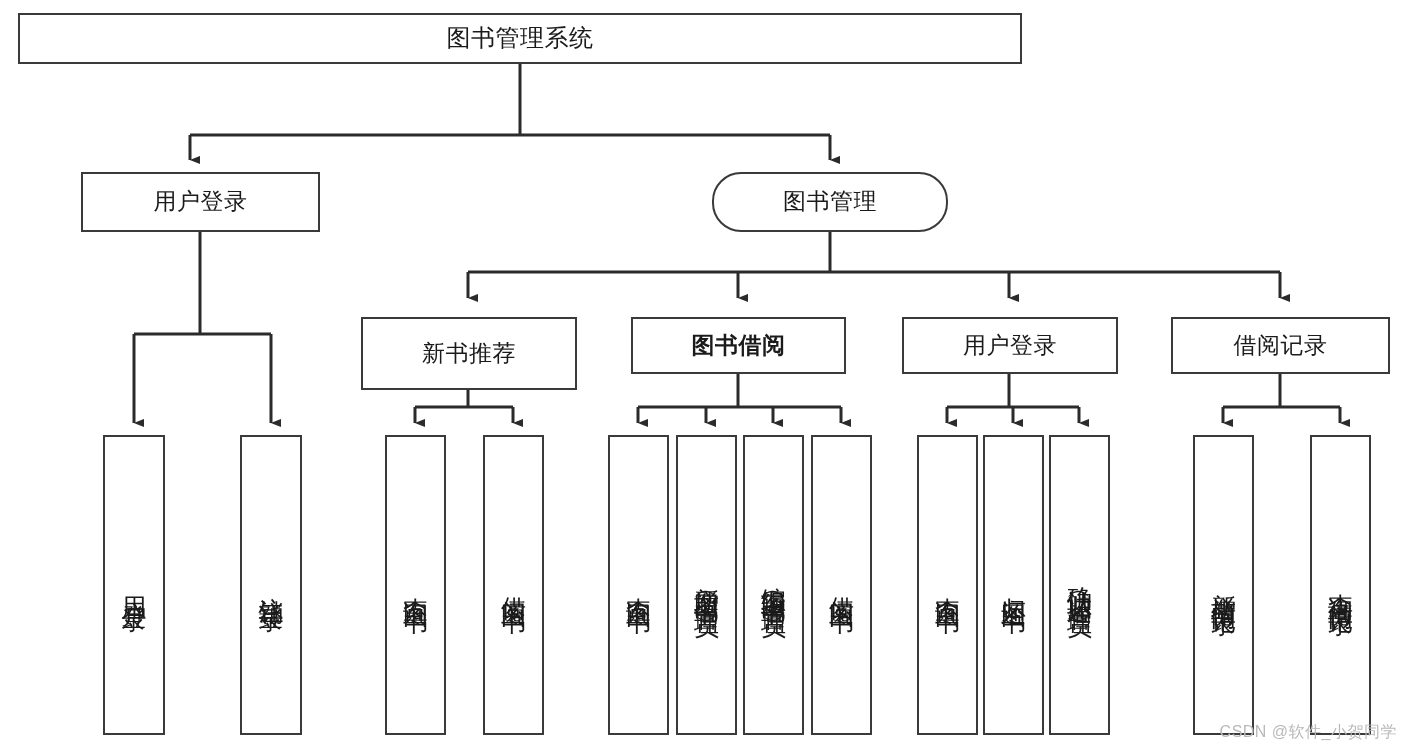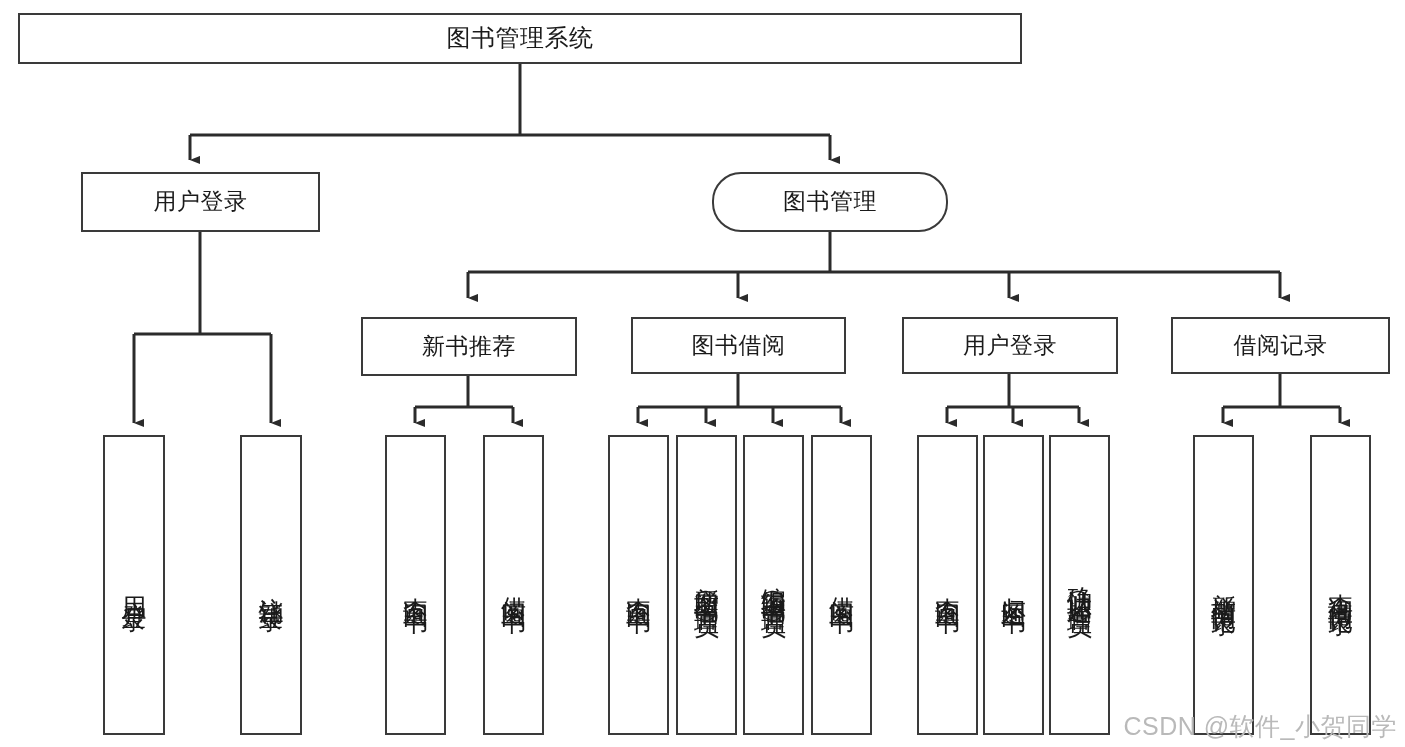--- a/index.html
+++ b/index.html
@@ -60,21 +60,21 @@
     writing-mode: vertical-rl;
     text-orientation: upright;
     font-size: 25px;
     letter-spacing: 4px;
     line-height: 1;
   }
   .watermark {
     position: absolute;
     right: 8px;
     bottom: 4px;
-    font-size: 25px;
+    font-size: 16px;
     color: #b9b9b9;
     letter-spacing: 0.5px;
     user-select: none;
     white-space: nowrap;
   }
 </style>
 </head>
 <body>
 
 <div id="diagram-root">
@@ -133,24 +133,24 @@
     <span class="label">图书管理系统</span>
   </div>
 
   <div class="node horiz" style="left:81px; top:172px; width:239px; height:60px;">
     <span class="label">用户登录</span>
   </div>
   <div class="node horiz" style="left:712px; top:172px; width:236px; height:60px;border-radius:29px;">
     <span class="label">图书管理</span>
   </div>
 
-  <div class="node horiz" style="left:361px; top:317px; width:216px; height:59px;">
+  <div class="node horiz" style="left:361px; top:317px; width:216px; height:73px;">
     <span class="label">新书推荐</span>
   </div>
-  <div class="node horiz" style="left:631px; top:317px; width:215px; height:57px;">
+  <div class="node horiz" style="left:631px; top:317px; width:215px; height:57px;font-weight:bold;">
     <span class="label">图书借阅</span>
   </div>
   <div class="node horiz" style="left:902px; top:317px; width:216px; height:57px;">
     <span class="label">用户登录</span>
   </div>
   <div class="node horiz" style="left:1171px; top:317px; width:219px; height:57px;">
     <span class="label">借阅记录</span>
   </div>
 
   <div class="node vert" style="left:103px; top:435px; width:62px; height:300px;">

